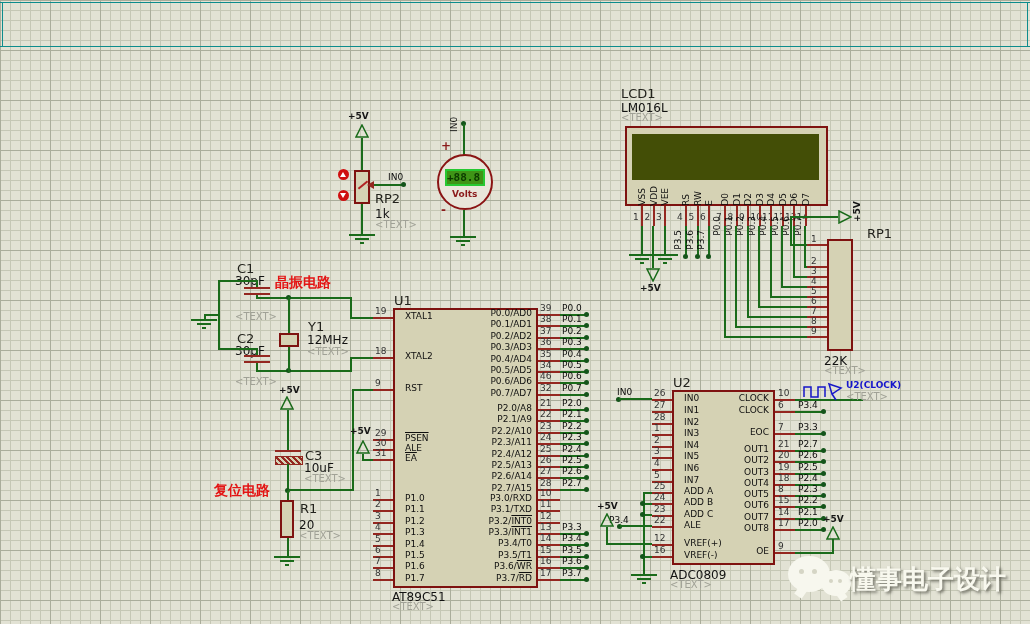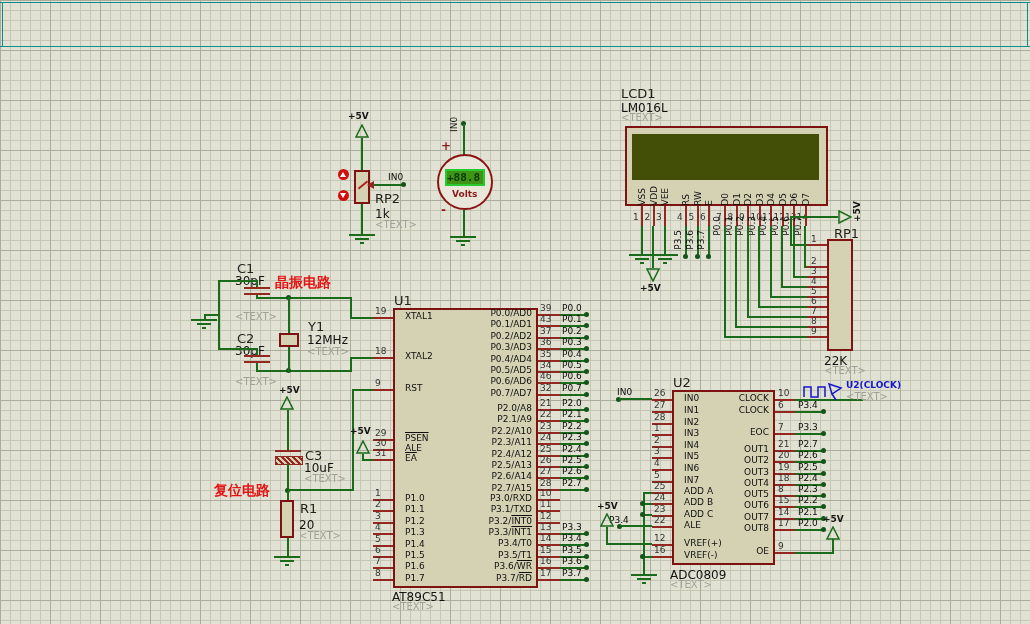--- a/index.html
+++ b/index.html
@@ -246,21 +246,21 @@
   <i class="wv" style="left:804px;top:226px;height:42px"></i>
   <i class="wh" style="left:724px;top:336px;width:83px"></i>
   <i class="wh" style="left:735px;top:326px;width:72px"></i>
   <i class="wh" style="left:747px;top:316px;width:60px"></i>
   <i class="wh" style="left:758px;top:306px;width:49px"></i>
   <i class="wh" style="left:770px;top:296px;width:37px"></i>
   <i class="wh" style="left:781px;top:286px;width:26px"></i>
   <i class="wh" style="left:793px;top:276px;width:14px"></i>
   <i class="wh" style="left:804px;top:266px;width:3px"></i>
 
-  <span class="ref" style="left:834px;top:226px">RP1</span>
+  <span class="ref" style="left:867px;top:226px">RP1</span>
   <div class="box" style="left:827px;top:239px;width:26px;height:112px"></div>
   <span class="val" style="left:824px;top:354px">22K</span>
   <span class="txt" style="left:824px;top:365px">&lt;TEXT&gt;</span>
   <div class="pins" style="left:807px;top:240px">
     <div class="prow" style="height:10px">
       <i class="sh" style="left:0;top:4px;width:20px"></i>
       <span class="num" style="left:4px;top:-6px">1</span>
     </div>
   </div>
   <div class="pins" style="left:807px;top:262px">
@@ -474,21 +474,21 @@
   <div class="prow r114">
       <span class="pname nameInR">P0.0/AD0</span>
       <span class="num numR">39</span>
       <i class="sh stub22"></i>
       <i class="wh wire28"></i>
       <i class="dot dotR"></i>
       <span class="net lblR">P0.0</span>
     </div>
       <div class="prow r114">
       <span class="pname nameInR">P0.1/AD1</span>
-      <span class="num numR">43</span>
+      <span class="num numR">38</span>
       <i class="sh stub22"></i>
       <i class="wh wire28"></i>
       <i class="dot dotR"></i>
       <span class="net lblR">P0.1</span>
     </div>
       <div class="prow r114">
       <span class="pname nameInR">P0.2/AD2</span>
       <span class="num numR">37</span>
       <i class="sh stub22"></i>
       <i class="wh wire28"></i>
@@ -896,14 +896,27 @@
     <i class="sh stub20"></i>
     <i class="wh" style="left:20px;top:5px;width:39px"></i>
   </div>
     </div>
   <i class="wv" style="left:832px;top:539px;height:15px"></i>
   <svg class="pwsvg" style="left:826px;top:526px" width="14" height="14">
       <path d="M7 1 L13 13 L1 13 Z" fill="none" stroke="#1a6b1a" stroke-width="1.5"></path>
     </svg>
   <span class="pwr" style="left:823px;top:514px">+5V</span>
 
+  <div style="position:absolute;left:788px;top:548px;width:232px;height:60px">
+    <div class="wm-bubble" style="left:0;top:8px;width:42px;height:36px">
+      <i class="wm-eye" style="left:11px;top:13px;width:5px;height:5px"></i>
+      <i class="wm-eye" style="left:24px;top:13px;width:5px;height:5px"></i>
+    </div>
+    <i class="wm-tail" style="left:8px;top:40px;width:9px;height:9px;transform:rotate(35deg)"></i>
+    <div class="wm-bubble" style="left:33px;top:22px;width:30px;height:26px">
+      <i class="wm-eye" style="left:8px;top:9px;width:4px;height:4px"></i>
+      <i class="wm-eye" style="left:17px;top:9px;width:4px;height:4px"></i>
+    </div>
+    <i class="wm-tail" style="left:50px;top:44px;width:8px;height:8px;transform:rotate(-35deg)"></i>
+    <span id="wm-text">懂事电子设计</span>
+  </div>
 
 </div>
 
 </body></html>

